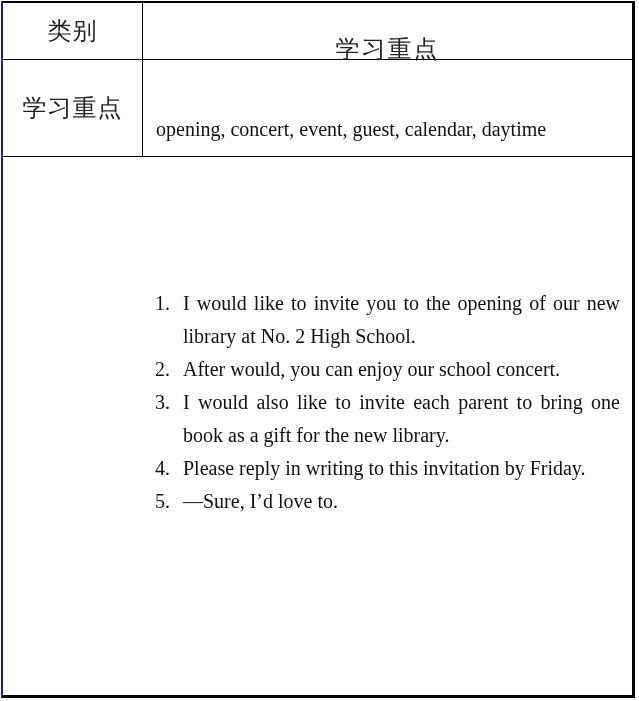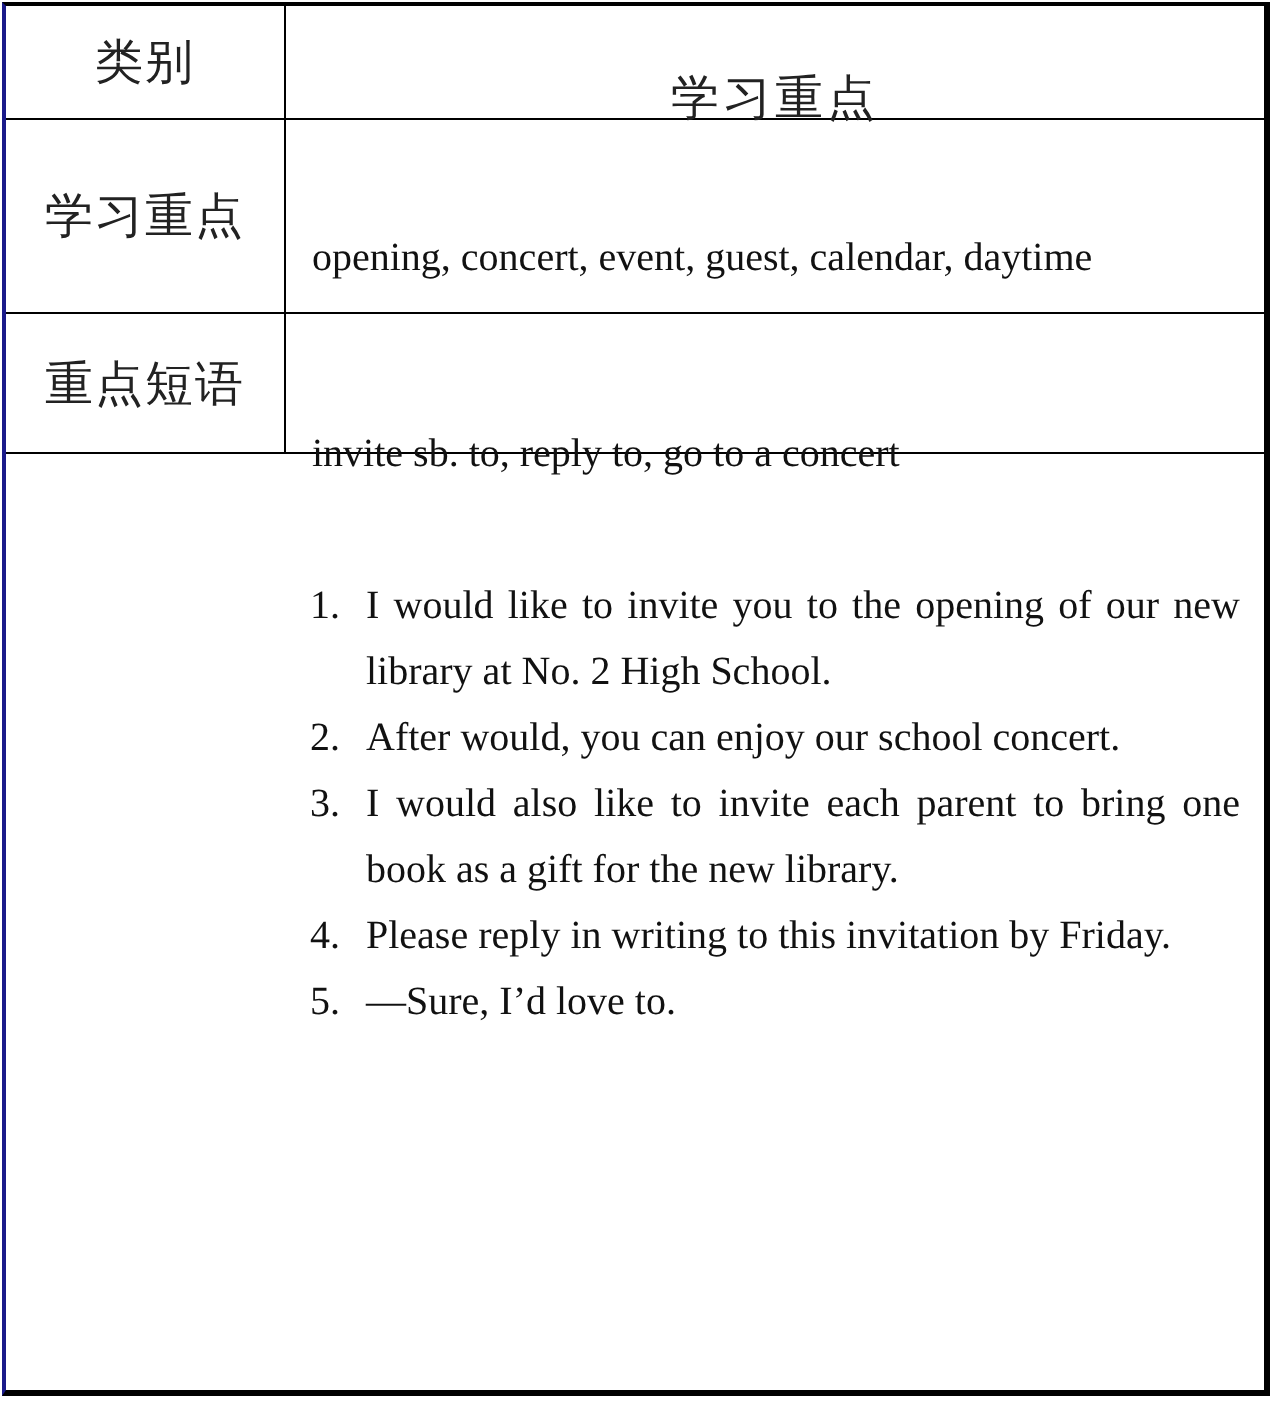--- a/index.html
+++ b/index.html
@@ -45,26 +45,20 @@
     <div class="c2 hdr2">学习重点</div>
   </div>
 
   <div class="row r1">
     <div class="c1">学习重点</div>
     <div class="c2">
       <div class="words txt">opening, concert, event, guest, calendar, daytime</div>
     </div>
   </div>
 
-  <div class="row r2">
-    <div class="c1">重点短语</div>
-    <div class="c2">
-      <div class="phrases txt">invite sb. to, reply to, go to a concert</div>
-    </div>
-  </div>
 
   <div class="row r3 last">
     <div class="c2">
       <div class="sentences txt">
         <div class="item">
           <span class="num">1.</span>
           <span class="body">I would like to invite you to the opening of our new library at No. 2 High School.</span>
         </div>
         <div class="item">
           <span class="num">2.</span>

